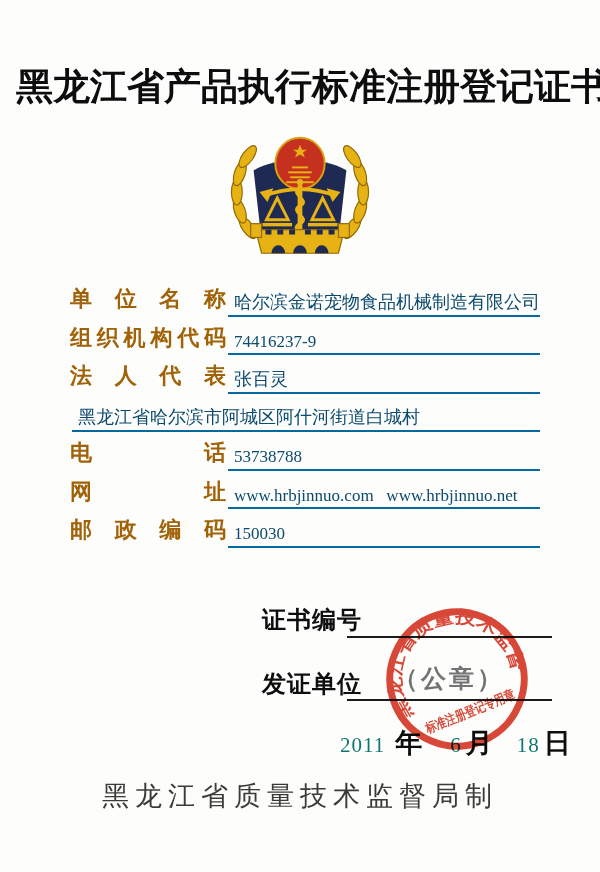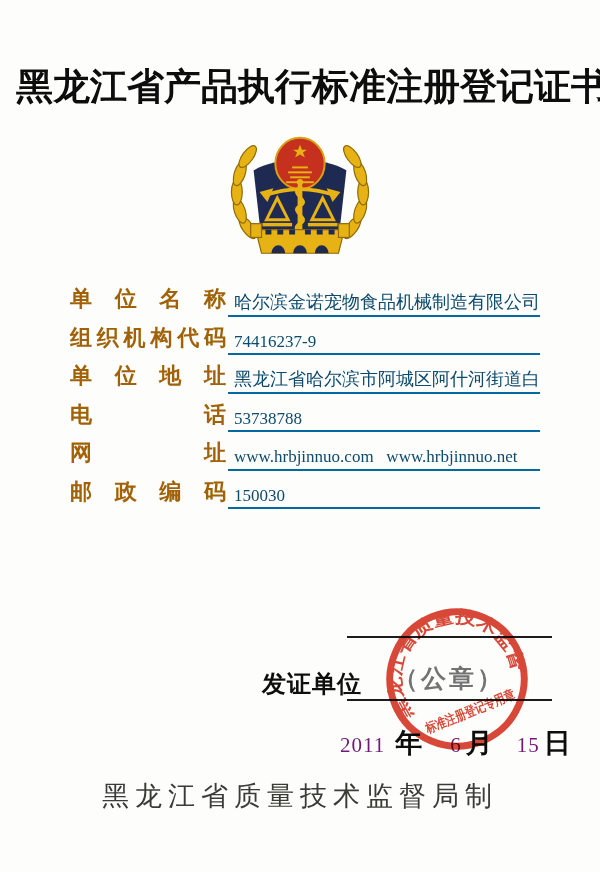--- a/index.html
+++ b/index.html
@@ -33,21 +33,21 @@
   
   .ilabel{position:absolute;font-size:24px;font-weight:bold;color:#0e0e0e;letter-spacing:1px;}
   .cert-label{left:262px;top:604px;}
   .issuer-label{left:262px;top:668px;}
   .iline{position:absolute;left:347px;width:205px;border-top:2px solid #1c1c1c;height:0;}
   .cert-line{top:636px;}
   .issuer-line{top:699px;}
   .issuer-value{position:absolute;left:393px;top:662px;font-size:25px;font-weight:bold;letter-spacing:3px;color:#737373;}
   
   .daterow{position:absolute;left:340px;top:725px;width:230px;white-space:nowrap;}
-  .daterow .num{font-size:21px;color:#701a75;letter-spacing:1px;}
+  .daterow .num{font-size:21px;color:#0f766e;letter-spacing:1px;}
   .daterow .unit{font-size:27px;font-weight:bold;color:#0d0d0d;}
   .sp1{margin-left:6px;} .sp2{margin-left:24px;} .sp3{margin-left:20px;}
   
   .footer{
     position:absolute;left:0;top:778px;width:600px;text-align:center;
     font-size:27px;letter-spacing:6px;color:#3c3c36;
   }
   
   .seal{
     position:absolute;left:383px;top:605px;width:148px;height:148px;
@@ -126,49 +126,53 @@
   <div class="form">
     <div class="frow">
       <span class="flabel">单位名称</span>
       <span class="fvalue">哈尔滨金诺宠物食品机械制造有限公司</span>
     </div>
     <div class="frow">
       <span class="flabel">组织机构代码</span>
       <span class="fvalue latin">74416237-9</span>
     </div>
     <div class="frow">
-      <span class="flabel">单位地址</span>
+      <span class="flabel">法人代表</span>
+      <span class="fvalue">张百灵</span>
+    </div>
+    <div class="frow">
       <span class="fvalue">黑龙江省哈尔滨市阿城区阿什河街道白城村</span>
     </div>
     <div class="frow">
       <span class="flabel">电话</span>
       <span class="fvalue latin">53738788</span>
     </div>
     <div class="frow">
       <span class="flabel">网址</span>
       <span class="fvalue latin">www.hrbjinnuo.com   www.hrbjinnuo.net</span>
     </div>
     <div class="frow">
       <span class="flabel">邮政编码</span>
       <span class="fvalue latin">150030</span>
     </div>
   </div>
 
+  <span class="ilabel cert-label">证书编号</span>
   <span class="iline cert-line"></span>
 
   <span class="ilabel issuer-label">发证单位</span>
   <span class="issuer-value">（公章）</span>
   <span class="iline issuer-line"></span>
 
   <div class="daterow">
     <span class="num">2011</span>
     <span class="unit sp1">年</span>
     <span class="num sp2">6</span>
     <span class="unit">月</span>
-    <span class="num sp3">15</span>
+    <span class="num sp3">18</span>
     <span class="unit">日</span>
   </div>
 
   <svg class="seal" viewBox="0 0 150 150">
     <g transform="rotate(-22 75 75)" fill="#d63a28">
       <circle cx="75" cy="75" r="68" fill="none" stroke="#d63a28" stroke-width="7"></circle>
       <path id="sealArc" d="M 21.4,94.5 A 57,57 0 1 1 128.6,94.5" fill="none"></path>
       <text font-size="17.5" font-weight="bold" font-family="Liberation Serif, DejaVu Serif, serif">
         <textPath href="#sealArc" startOffset="2" textLength="232" lengthAdjust="spacingAndGlyphs">黑龙江省质量技术监督局</textPath>
       </text>

